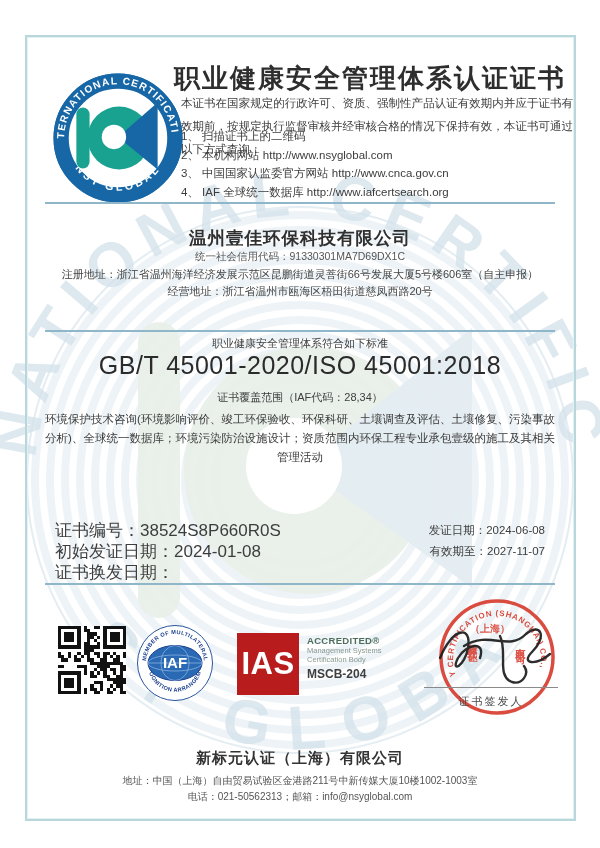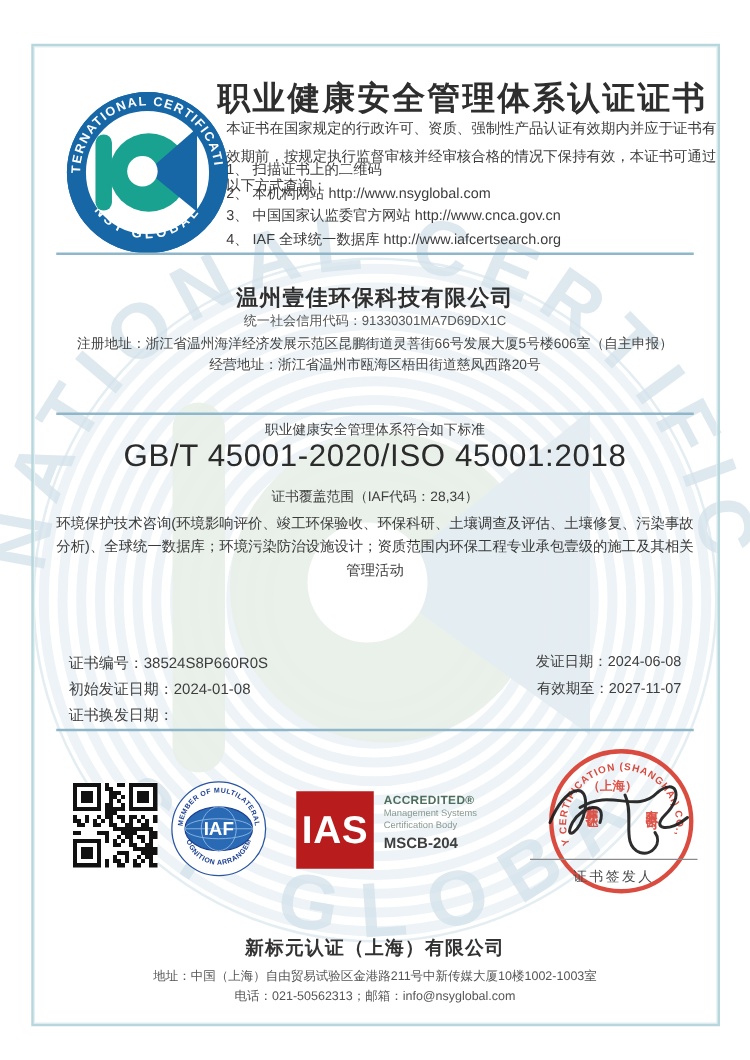--- a/index.html
+++ b/index.html
@@ -22,21 +22,21 @@
   .center{text-align:center;}
   .certify-label{left:45px;top:208px;width:510px;font-size:11px;color:#454545;}
   .company{left:45px;top:226px;width:510px;font-size:17.5px;font-weight:bold;color:#2f2f2f;letter-spacing:1px;}
   .credit{left:45px;top:250px;width:510px;font-size:10.5px;color:#555;}
   .regaddr{left:45px;top:267px;width:510px;font-size:11px;color:#444;}
   .bizaddr{left:45px;top:284px;width:510px;font-size:11px;color:#444;}
   .std-intro{left:45px;top:336px;width:510px;font-size:11px;color:#3e3e3e;}
   .std-code{left:45px;top:351px;width:510px;font-size:25px;font-weight:normal;color:#2b2b2b;letter-spacing:0.5px;}
   .scope-label{left:45px;top:390px;width:510px;font-size:11px;color:#3e3e3e;}
   .scope-text{left:45px;top:410px;width:510px;font-size:11.5px;line-height:19px;color:#3a3a3a;text-align:center;}
-  .meta-left{left:55px;top:520px;width:280px;font-size:12px;line-height:21px;color:#3d3d3d;}
+  .meta-left{left:55px;top:520px;width:280px;font-size:17px;line-height:21px;color:#3d3d3d;}
   .meta-right{left:330px;top:520px;width:215px;font-size:11.5px;line-height:21px;color:#3d3d3d;text-align:right;}
   
   .qr{left:58px;top:626px;width:68px;height:68px;background:#fff;}
   .iaf{left:136px;top:624px;width:78px;height:78px;}
   .ias{left:237px;top:633px;}
   .ias-box{position:absolute;left:0;top:0;width:62px;height:62px;background:#b91c1c;color:#fff;
            display:flex;align-items:center;justify-content:center;font-size:31px;font-weight:bold;letter-spacing:0.5px;}
   .ias-col{position:absolute;left:70px;top:2px;width:120px;}
   .ias-acc{font-size:9.5px;font-weight:bold;color:#4e6e5d;letter-spacing:0.3px;}
   .ias-sm{font-size:7.5px;color:#8a9a92;line-height:9px;}

